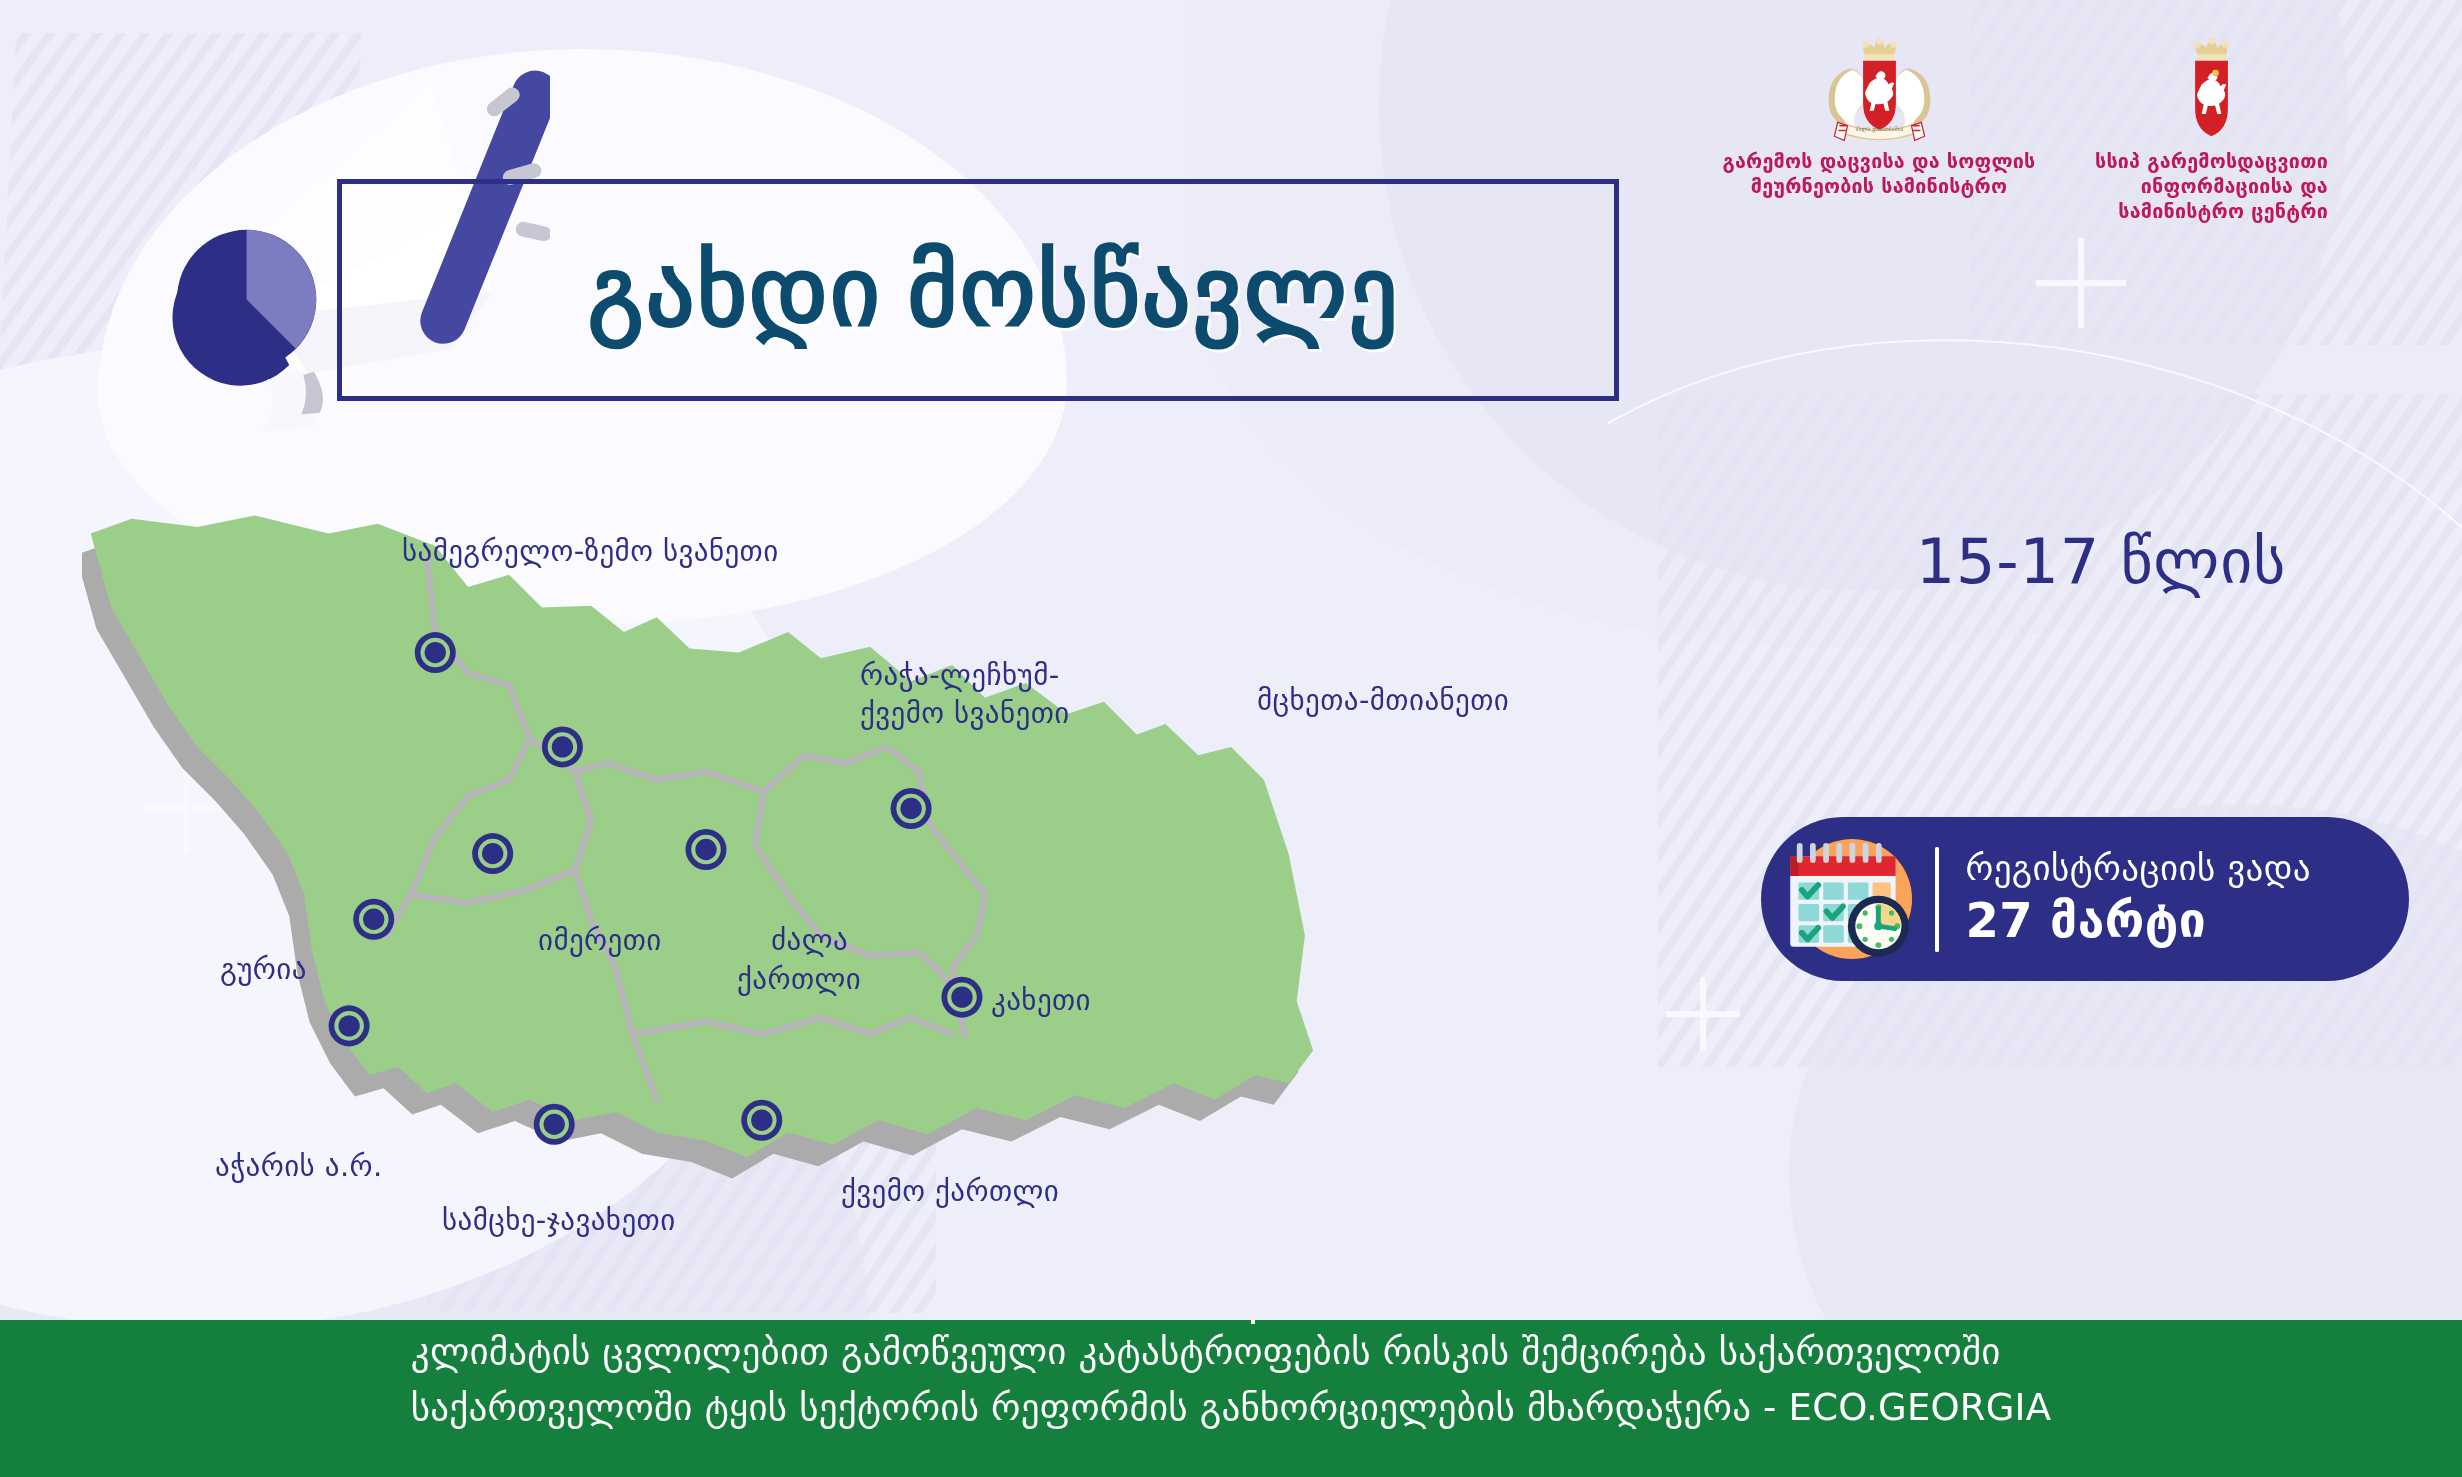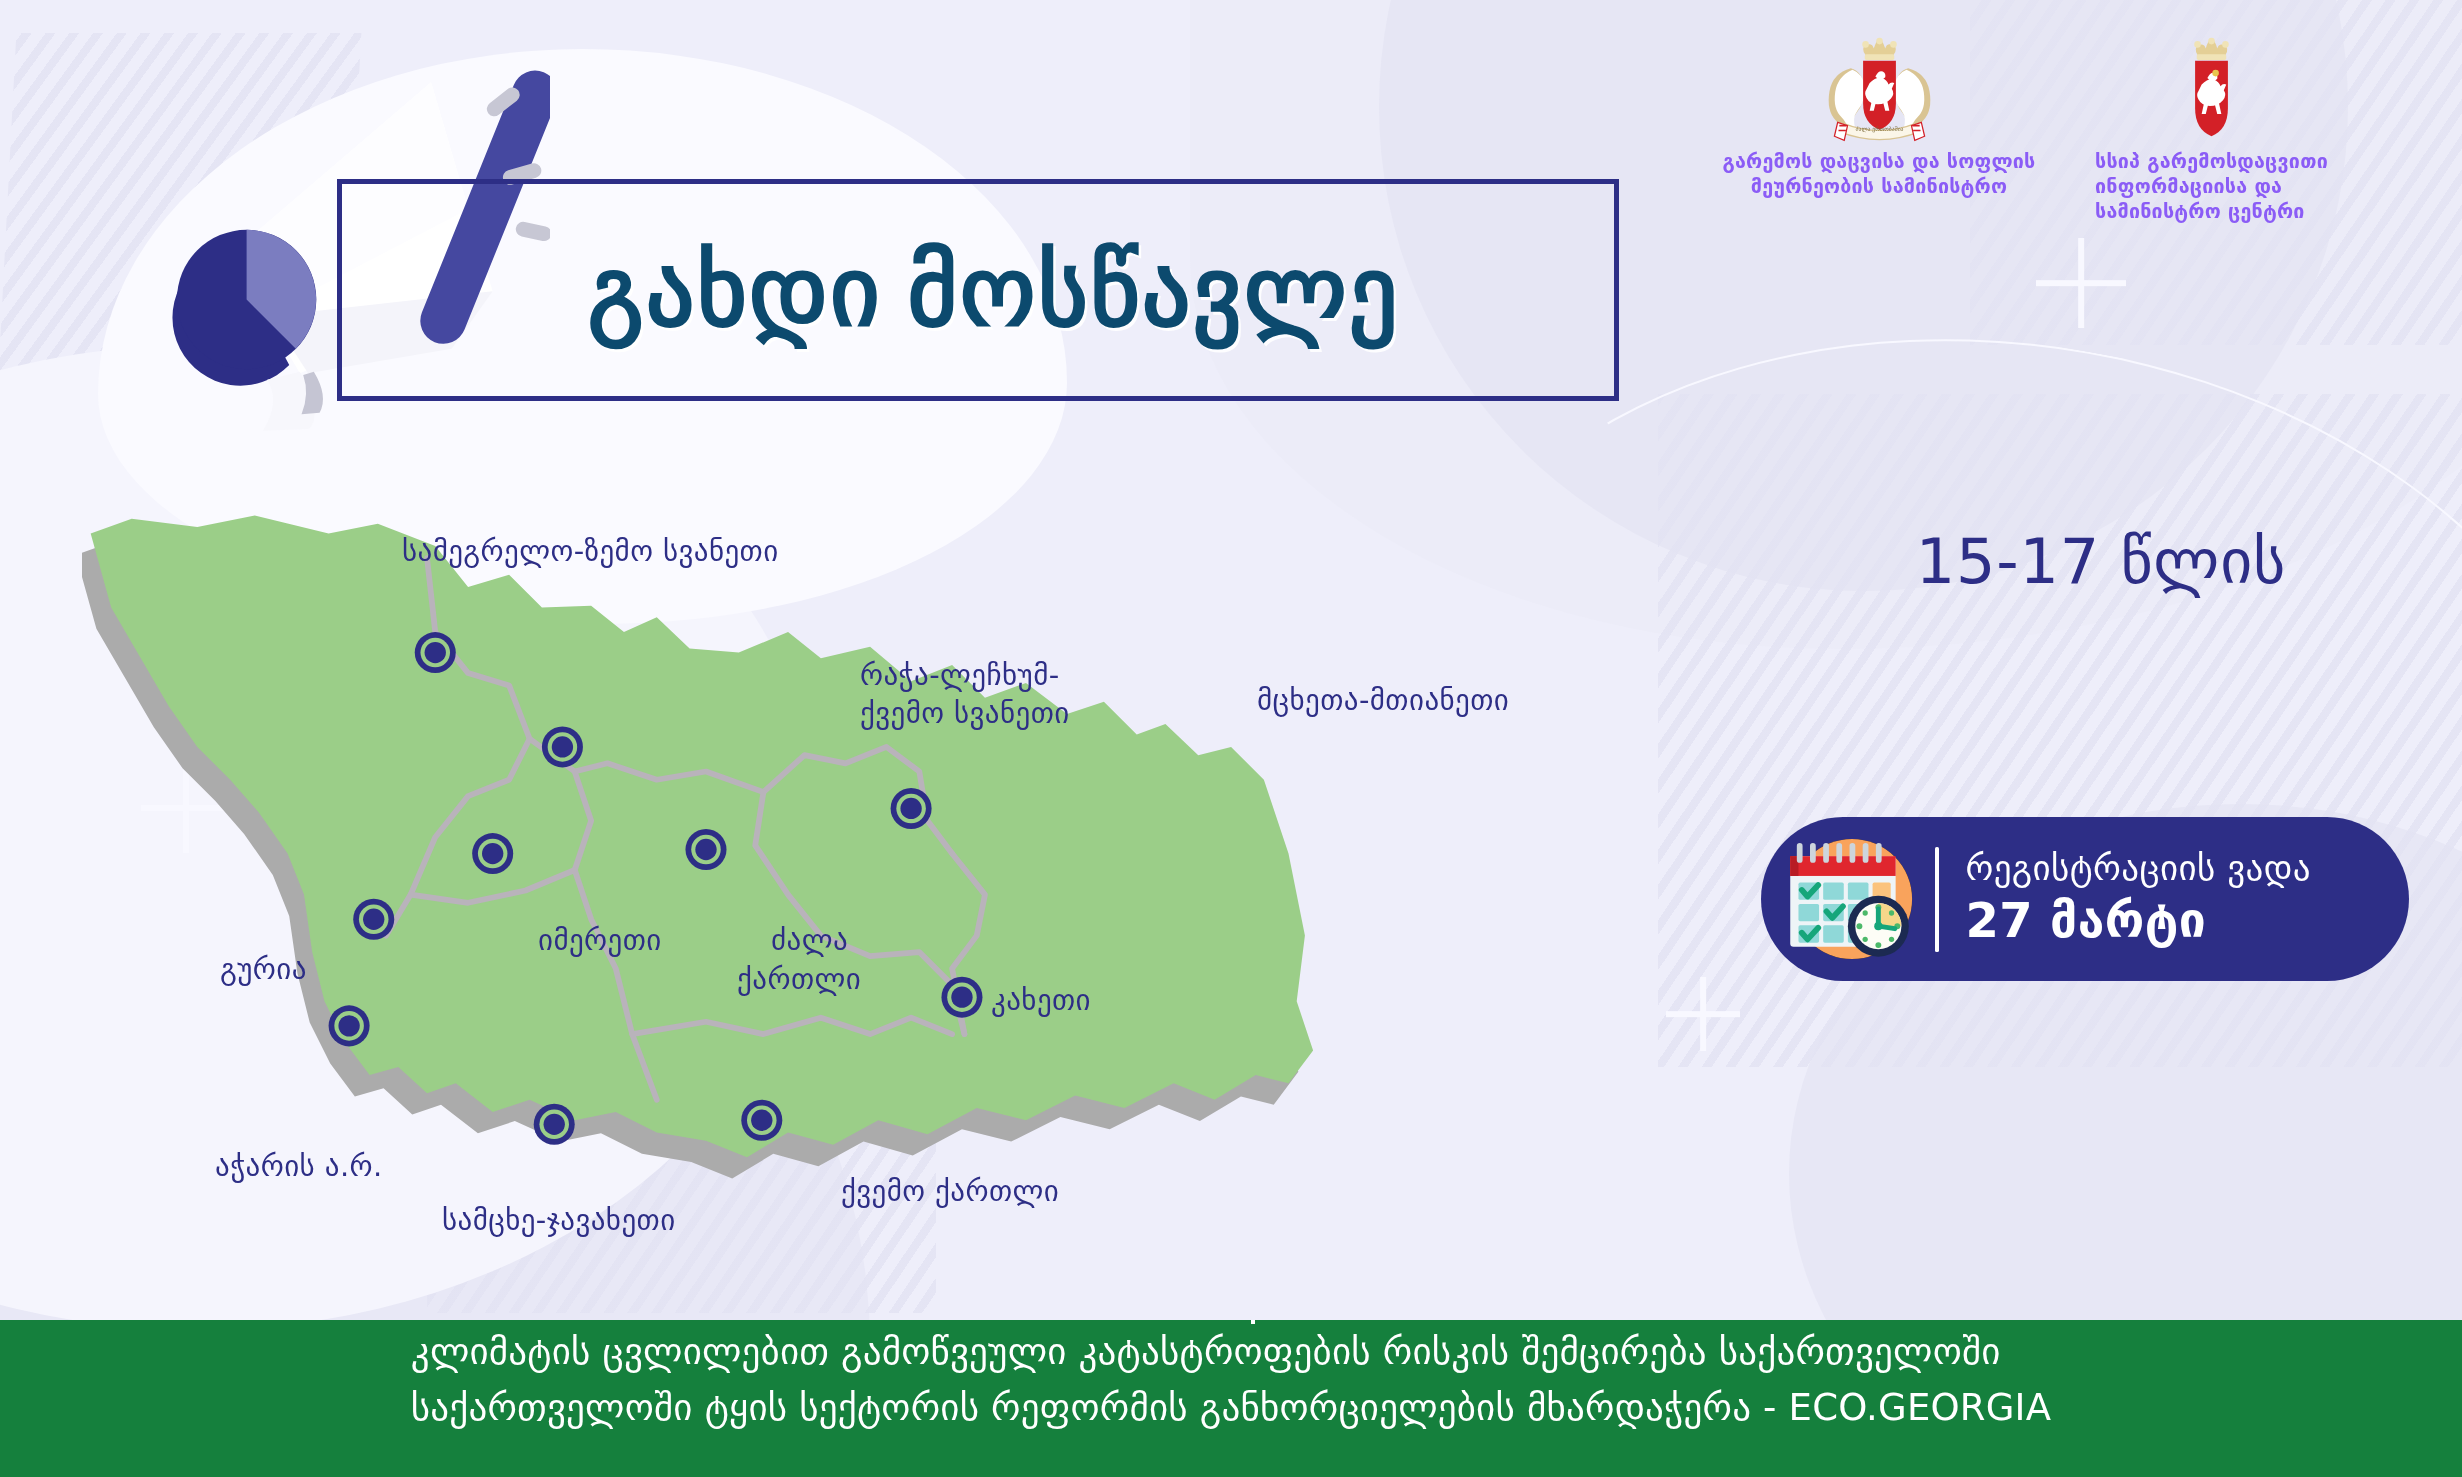--- a/index.html
+++ b/index.html
@@ -82,24 +82,24 @@
     text-shadow:2.5px 2.5px 0 rgba(255,255,255,.9);
     white-space:nowrap;
   }
 
   
   .logos { position:absolute; left:1715px; top:37px; width:681px; height:189px; display:flex; gap:33px; }
   .logo-block { display:flex; flex-direction:column; align-items:center; }
   .logo-block.a { width:328px; }
   .logo-block.b { width:271px; }
   .logo-caption {
-    margin-top:6.6px; text-align:center; color:#8b5cf6;
+    margin-top:6.6px; text-align:center; color:#be185d;
     font-size:19.7px; font-weight:bold; line-height:1.28; letter-spacing:0.2px;
   }
-  .logo-block.b .logo-caption { text-align:left; }
+  .logo-block.b .logo-caption { text-align:right; }
 
   
   .map-wrap { position:absolute; left:82px; top:509px; width:1650px; height:763px; }
   .map-svg { position:absolute; left:0; top:0; }
   .region-label {
     position:absolute; color:#2d2e86; font-size:29px; letter-spacing:0.4px;
     white-space:nowrap; line-height:1.18;
   }
 
   

